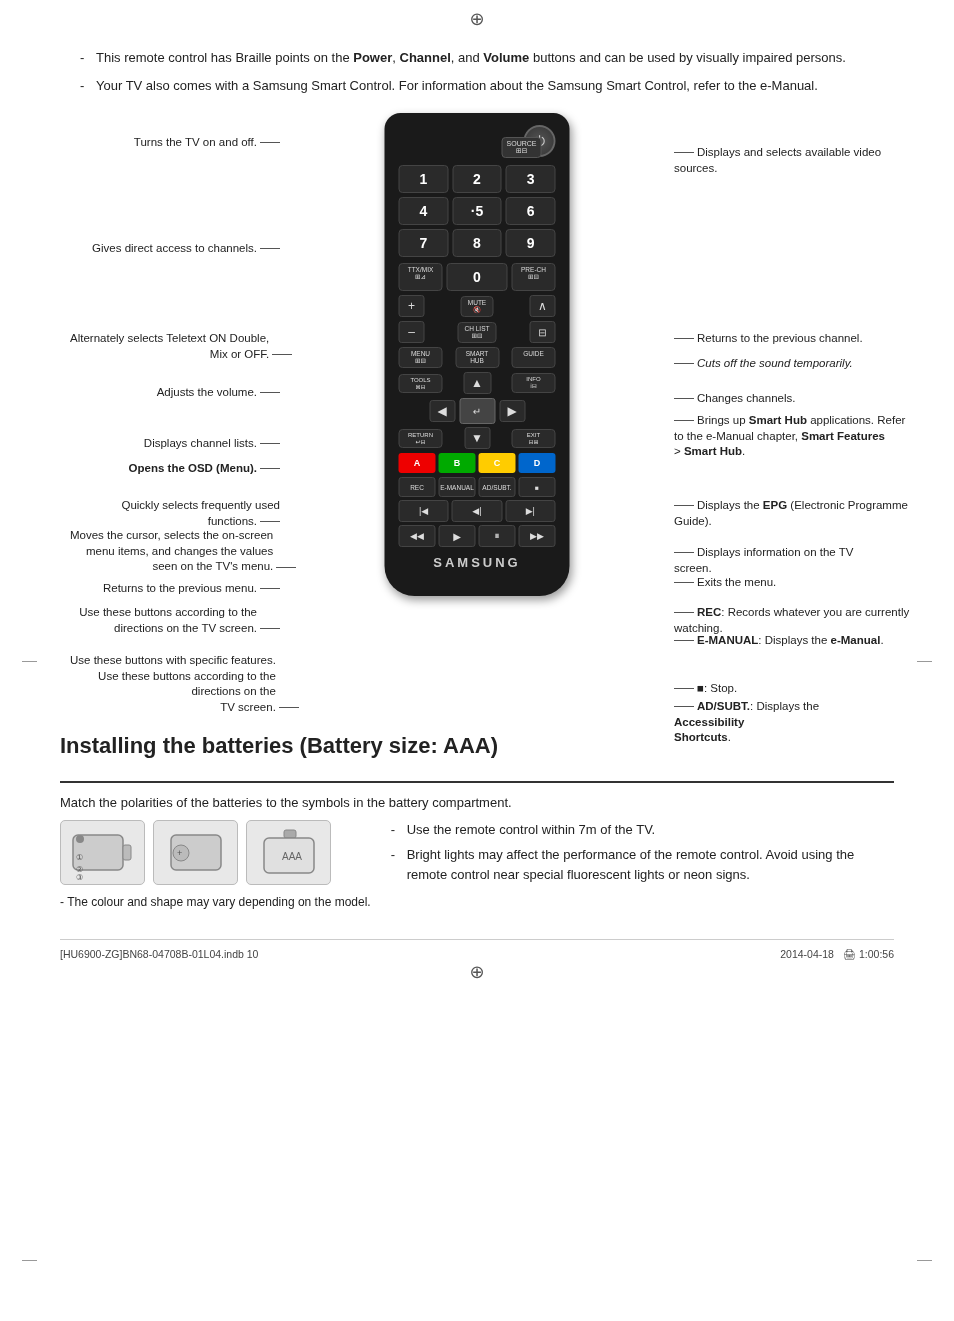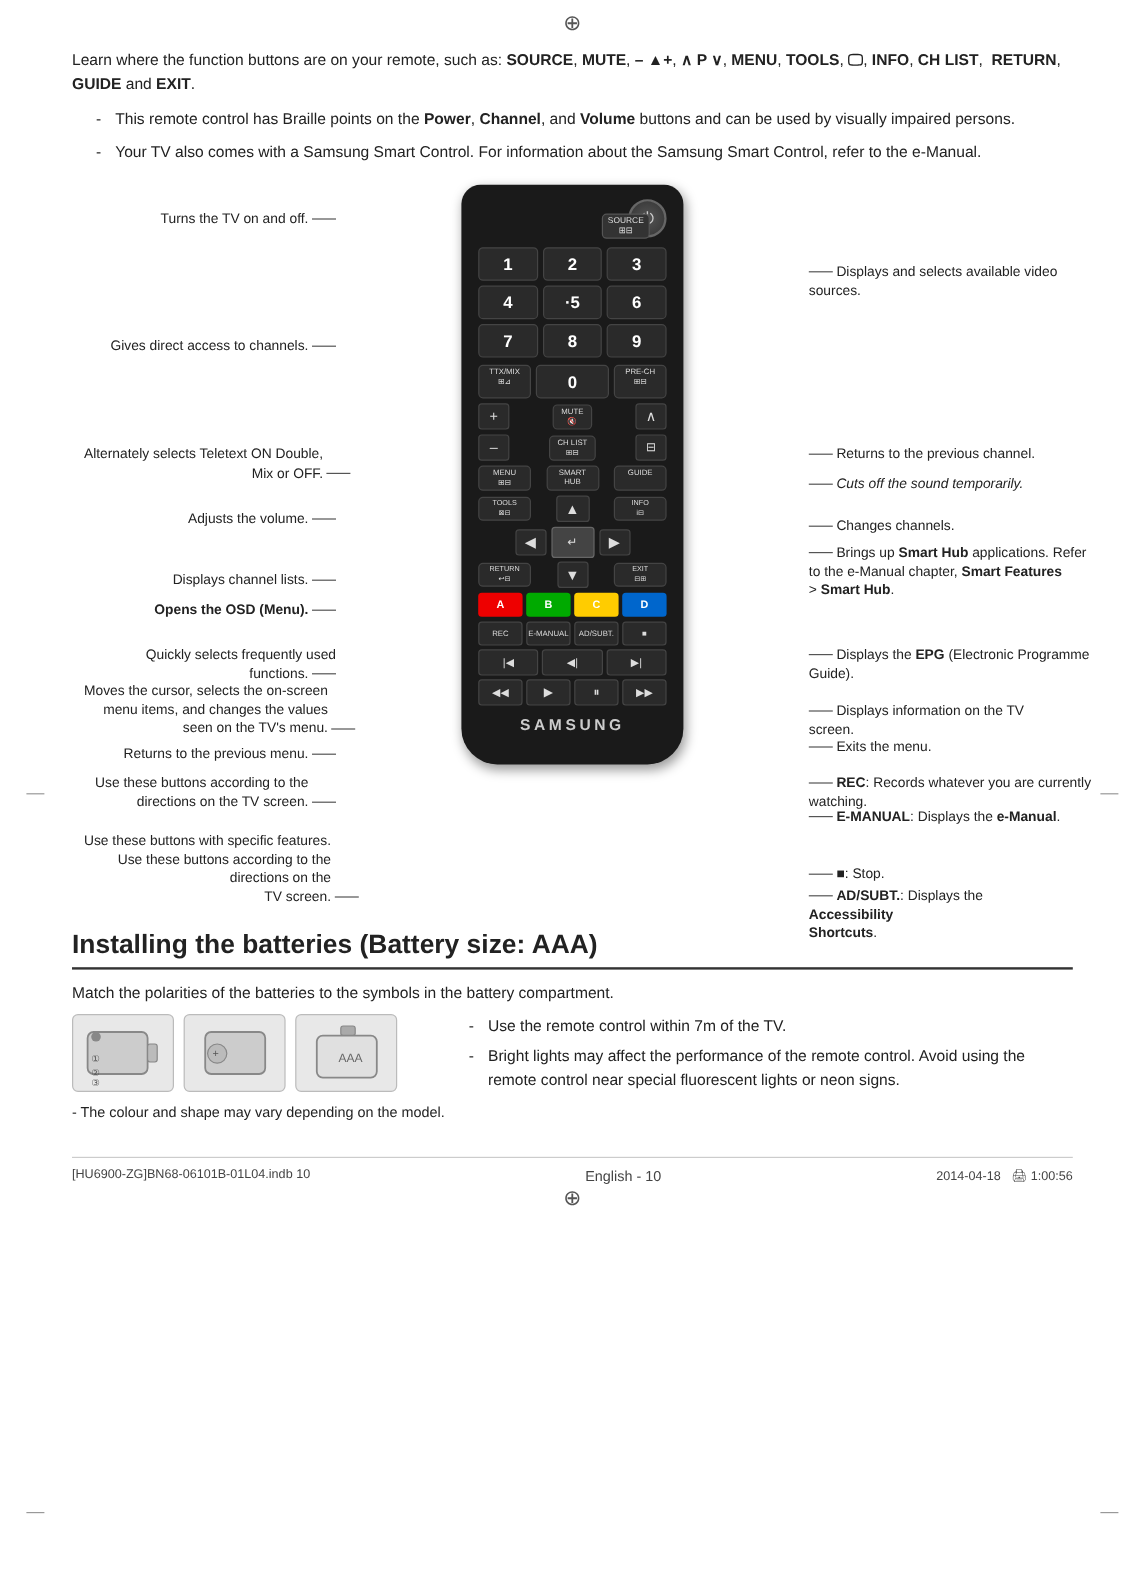--- a/index.html
+++ b/index.html
@@ -235,21 +235,21 @@
       font-size: 18px;
     }
     
     .batt-section {
       margin-top: 20px;
     }
     .batt-title {
       font-size: 22px;
       font-weight: bold;
       border-bottom: 2px solid #333;
-      padding-bottom: 6px;
+      padding-bottom: 22px;
       margin-bottom: 12px;
     }
     .batt-subtitle {
       font-size: 13px;
       margin-bottom: 10px;
     }
     .batt-flex {
       display: flex;
       gap: 20px;
       align-items: flex-start;
@@ -334,23 +334,20 @@
 
 <div class="page">
 
   <div class="top-ch">⊕</div>
 
   <div class="edge-mark-left"></div>
 
   <div class="edge-mark-right"></div>
 
 
-  <p class="intro-text">
-    Learn where the function buttons are on your remote, such as: <b>SOURCE</b>, <b>MUTE</b>, <b>– ▲+</b>, <b>∧ P ∨</b>, <b>MENU</b>, <b>TOOLS</b>, <b>🖵</b>, <b>INFO</b>, <b>CH LIST</b>, &nbsp;<b>RETURN</b>, <b>GUIDE</b> and <b>EXIT</b>.
-  </p>
 
   <ul class="bullet-list">
     <li>This remote control has Braille points on the <b>Power</b>, <b>Channel</b>, and <b>Volume</b> buttons and can be used by visually impaired persons.</li>
     <li>Your TV also comes with a Samsung Smart Control. For information about the Samsung Smart Control, refer to the e-Manual.</li>
   </ul>
 
   <div class="layout-area">
 
     <div class="left-annotations">
       <div class="la" style="top:22px;">Turns the TV on and off.<span class="la-line"></span></div>
@@ -360,21 +357,21 @@
       <div class="la" style="top:323px;">Displays channel lists.<span class="la-line"></span></div>
       <div class="la" style="top:348px;font-weight:bold;">Opens the OSD (Menu).<span class="la-line"></span></div>
       <div class="la" style="top:385px;">Quickly selects frequently used functions.<span class="la-line"></span></div>
       <div class="la" style="top:415px;white-space:nowrap;"><span style="display:inline-block;text-align:right;">Moves the cursor, selects the on-screen<br>menu items, and changes the values<br>seen on the TV's menu.</span><span class="la-line"></span></div>
       <div class="la" style="top:468px;">Returns to the previous menu.<span class="la-line"></span></div>
       <div class="la" style="top:492px;white-space:nowrap;"><span style="display:inline-block;text-align:right;">Use these buttons according to the<br>directions on the TV screen.</span><span class="la-line"></span></div>
       <div class="la" style="top:540px;white-space:nowrap;"><span style="display:inline-block;text-align:right;">Use these buttons with specific features.<br>Use these buttons according to the<br>directions on the<br>TV screen.</span><span class="la-line"></span></div>
     </div>
 
     <div class="right-annotations">
-      <div class="ra" style="top:32px;margin-top:34px;"><span class="ra-line"></span>Displays and selects available video sources.</div>
+      <div class="ra" style="top:32px;"><span class="ra-line"></span>Displays and selects available video sources.</div>
       <div class="ra" style="top:218px;"><span class="ra-line"></span>Returns to the previous channel.</div>
       <div class="ra" style="top:243px;font-style:italic;"><span class="ra-line"></span>Cuts off the sound temporarily.</div>
       <div class="ra" style="top:278px;"><span class="ra-line"></span>Changes channels.</div>
       <div class="ra" style="top:300px;white-space:nowrap;"><span class="ra-line"></span><span>Brings up <b>Smart Hub</b> applications. Refer<br>to the e-Manual chapter, <b>Smart Features</b><br>&gt; <b>Smart Hub</b>.</span></div>
       <div class="ra" style="top:385px;white-space:nowrap;"><span class="ra-line"></span>Displays the <b>EPG</b> (Electronic Programme<br>Guide).</div>
       <div class="ra" style="top:432px;"><span class="ra-line"></span>Displays information on the TV screen.</div>
       <div class="ra" style="top:462px;"><span class="ra-line"></span>Exits the menu.</div>
       <div class="ra" style="top:492px;white-space:nowrap;"><span class="ra-line"></span><b>REC</b>: Records whatever you are currently<br>watching.</div>
       <div class="ra" style="top:520px;"><span class="ra-line"></span><b>E-MANUAL</b>: Displays the <b>e-Manual</b>.</div>
       <div class="ra" style="top:538px;margin-top:48px;"><span class="ra-line"></span><b>AD/SUBT.</b>: Displays the <b>Accessibility<br>Shortcuts</b>.</div>
@@ -520,22 +517,21 @@
         <div class="bottom-note" style="font-size:12px;margin-top:10px;">The colour and shape may vary depending on the model.</div>
       </div>
       <div class="batt-right-notes">
         <div class="batt-bullet">Use the remote control within 7m of the TV.</div>
         <div class="batt-bullet">Bright lights may affect the performance of the remote control. Avoid using the remote control near special fluorescent lights or neon signs.</div>
       </div>
     </div>
   </div>
 
   <div class="pf" style="margin-top:40px;position:relative;bottom:auto;left:auto;right:auto;padding:8px 0 0 0;border-top:1px solid #ccc;margin-top:30px;">
-    <span>[HU6900-ZG]BN68-06101B-01L04.indb   10</span>
-    <span class="center-text">English - 10</span>
+    <span>[HU6900-ZG]BN68-04708B-01L04.indb   10</span>
     <span>2014-04-18 &nbsp; 🖨 1:00:56</span>
 
     <div style="position:absolute;bottom:-22px;left:50%;transform:translateX(-50%);">
       <span class="crosshair-sym">⊕</span>
     </div>
   </div>
 
   <div style="position:absolute;bottom:60px;left:22px;width:15px;height:1px;background:#999;"></div>
   <div style="position:absolute;bottom:60px;right:22px;width:15px;height:1px;background:#999;"></div>
 </div>

